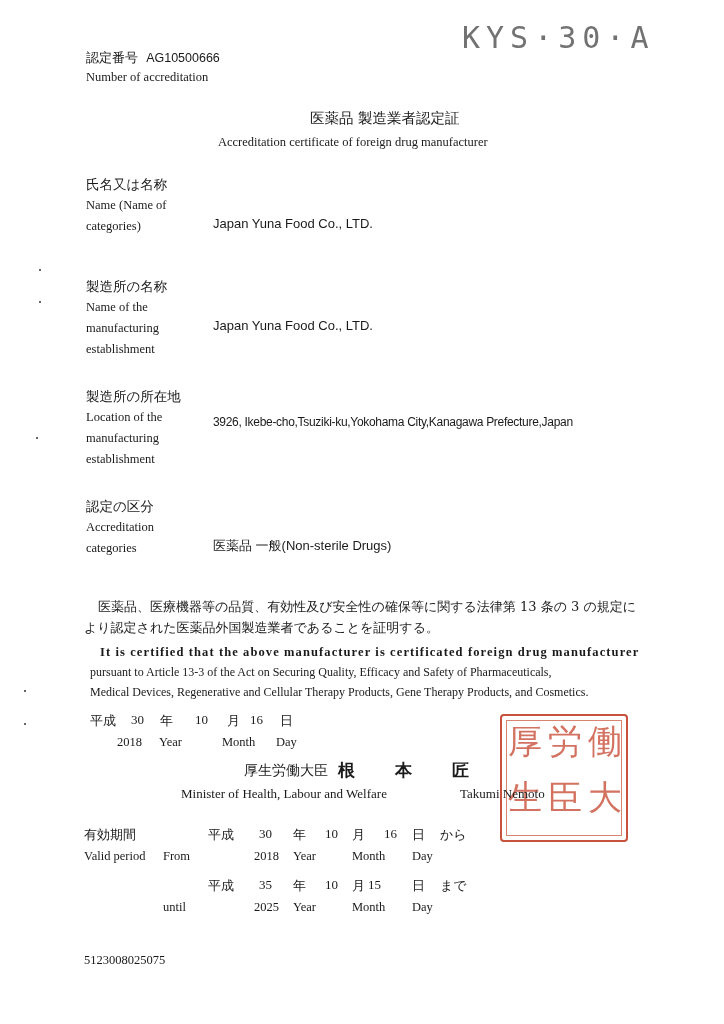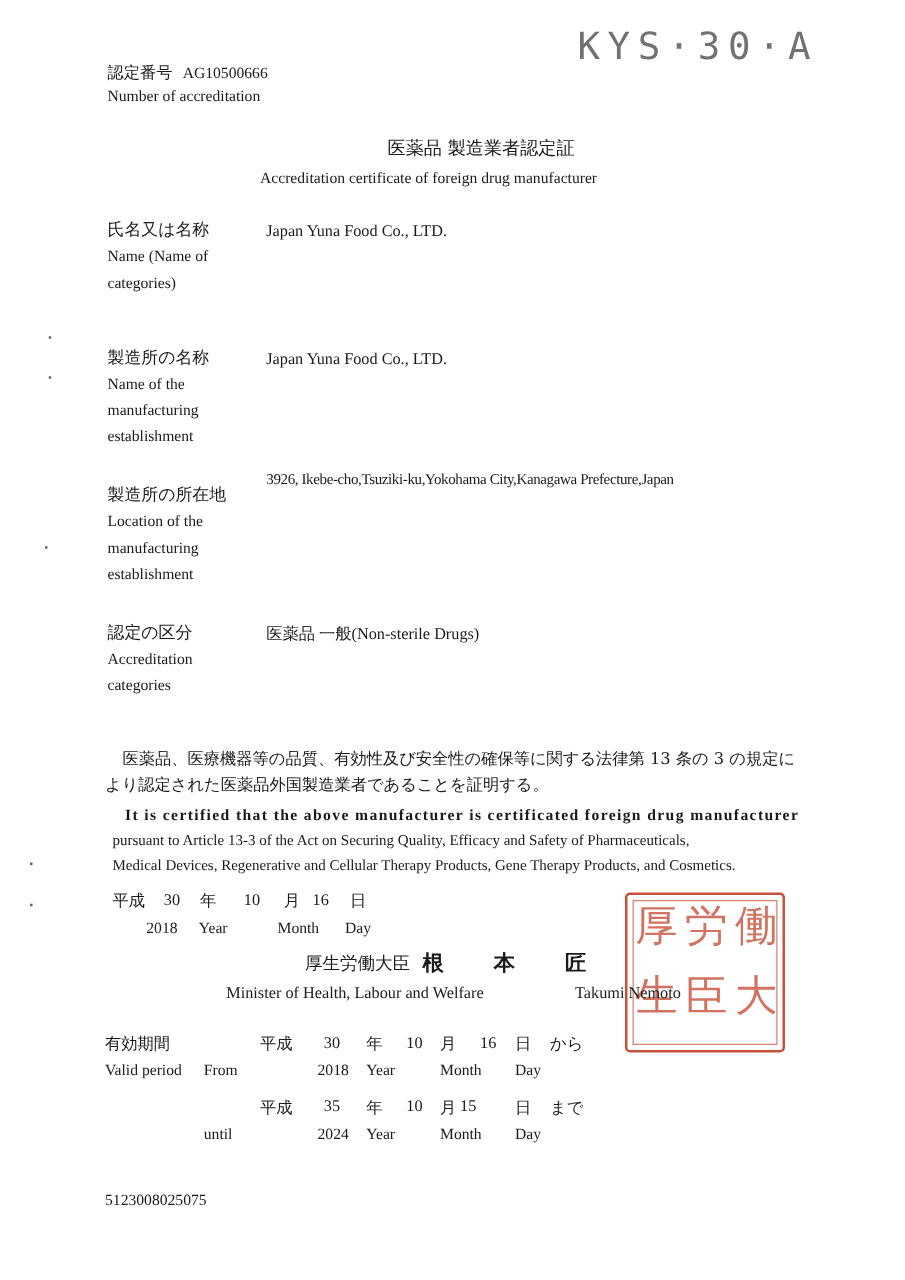--- a/index.html
+++ b/index.html
@@ -1,28 +1,28 @@
 <!DOCTYPE html>
 <html><head>
 <meta charset="utf-8">
 <style>
   html, body { margin: 0; padding: 0; background: #ffffff; }
   body { width: 724px; height: 1024px; position: relative; overflow: hidden; color: #1a1a1a; }
   .serif { font-family: "Liberation Serif", "DejaVu Serif", serif; }
-  .mono { font-family: Liberation Serif, serif; }
+  .mono { font-family: Liberation Sans, sans-serif; margin-top: 39px; }
   .jp { font-family: "DejaVu Serif", "Liberation Serif", serif; }
   .abs { position: absolute; white-space: nowrap; }
 
   .acc-no-jp { left: 86px; top: 49px; font-size: 13px; }
   .acc-no-en { left: 86px; top: 70px; font-size: 12.5px; }
 
   .dotcode { position: absolute; left: 462px; top: 20px; font-size: 30px; letter-spacing: 6px; color: #444; font-family: "DejaVu Sans Mono", monospace; font-weight: 300; opacity: 0.75; }
 
   .title-jp { left: 310px; top: 109px; font-size: 14.5px; }
-  .title-en { left: 208px; top: 135px; font-size: 12.5px; }
+  .title-en { left: 218px; top: 135px; font-size: 12.5px; }
 
   .field-label { position: absolute; left: 86px; font-size: 12.5px; line-height: 21px; }
   .field-label .jp-line { font-size: 13.5px; }
   .field-value { position: absolute; left: 213px; font-size: 13px; }
 
   .para { position: absolute; font-size: 12.5px; white-space: nowrap; }
 
   .date-row { position: absolute; font-size: 13px; white-space: nowrap; }
   .date-row span { position: absolute; }
 
@@ -144,21 +144,21 @@
   <span style="left:259px;" class="serif">35</span>
   <span style="left:293px;">年</span>
   <span style="left:325px;" class="serif">10</span>
   <span style="left:352px;">月</span>
   <span style="left:368px;text-align:right;" class="serif">15</span>
   <span style="left:412px;">日</span>
   <span style="left:440px;">まで</span>
 </div>
 <div class="date-row serif" style="left:0;top:900px;width:608px;height:20px;font-size:12.5px;">
   <span style="left:163px;">until</span>
-  <span style="left:254px;">2024</span>
+  <span style="left:254px;">2025</span>
   <span style="left:293px;">Year</span>
   <span style="left:352px;">Month</span>
   <span style="left:412px;">Day</span>
 </div>
 
 <div class="abs serif doc-number">5123008025075</div>
 
 <div class="margin-mark" style="left:39px;top:269px;"></div>
 <div class="margin-mark" style="left:39px;top:301px;"></div>
 <div class="margin-mark" style="left:36px;top:437px;"></div>

